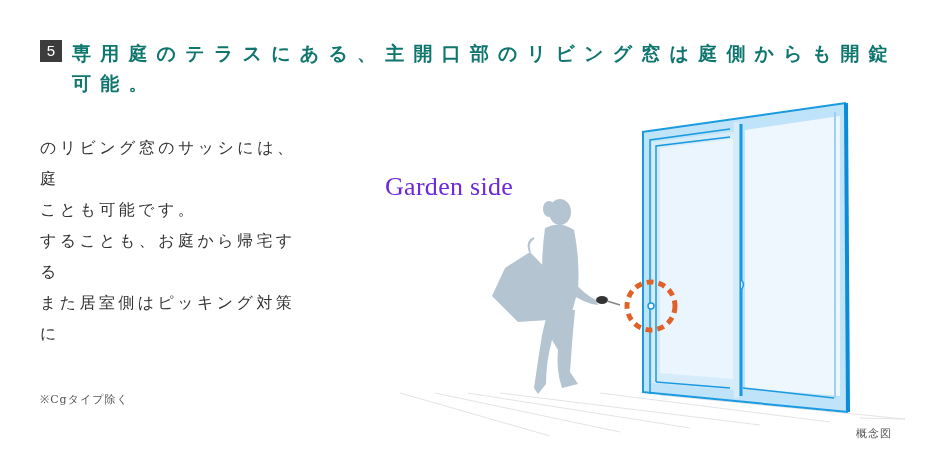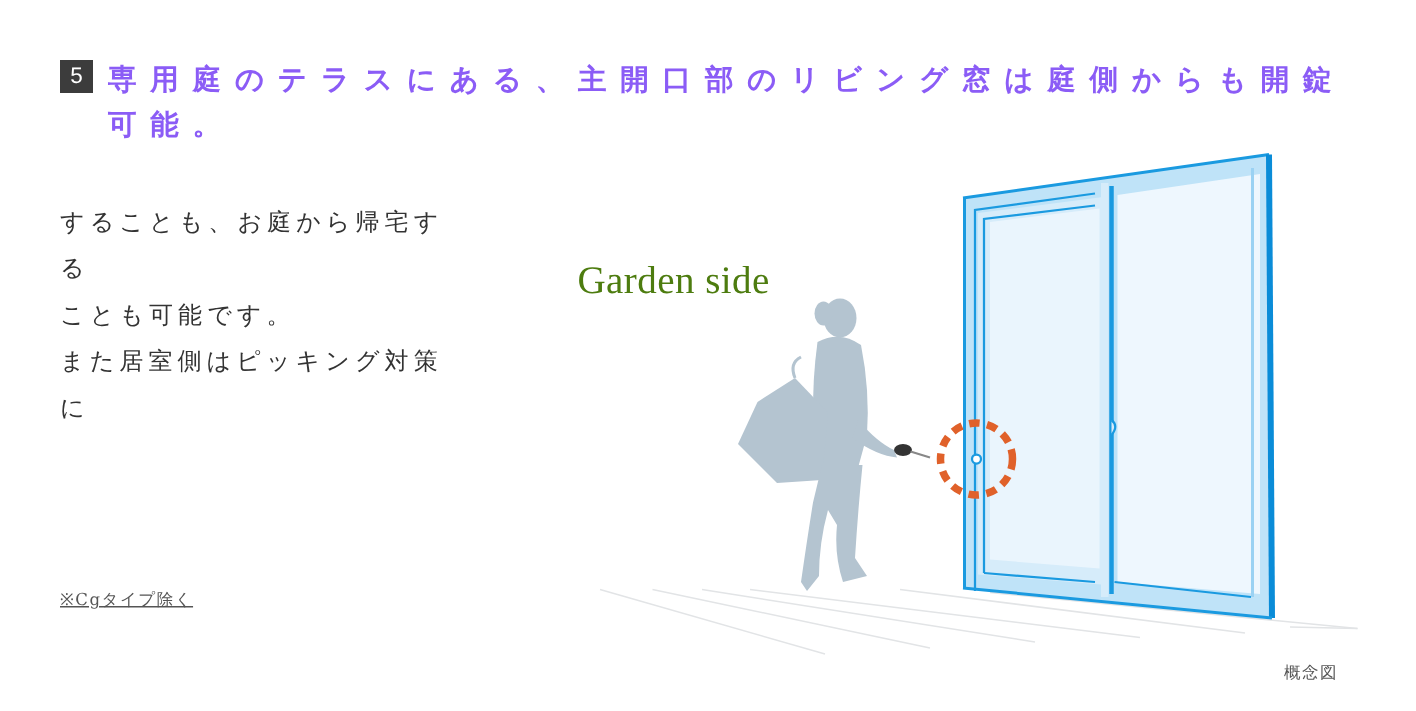--- a/index.html
+++ b/index.html
@@ -1,37 +1,38 @@
 <!DOCTYPE html>
 <html><head>
 <meta charset="utf-8">
 <style>
   html,body{margin:0;padding:0;background:#fff;}
   body{width:944px;height:474px;position:relative;overflow:hidden;font-family:"DejaVu Serif","Liberation Serif",serif;color:#333;}
   .heading{position:absolute;left:40px;top:38px;width:880px;}
   .num-badge{position:absolute;left:0;top:2px;width:22px;height:22px;background:#3c3c3c;color:#fff;font-family:"Liberation Sans",sans-serif;font-size:15px;line-height:22px;text-align:center;}
-  .heading-text{margin-left:32px;font-family:"DejaVu Sans","Liberation Sans",sans-serif;font-weight:bold;font-size:19px;letter-spacing:9.2px;line-height:30px;color:#8b5cf6;}
+  .heading-text{margin-left:32px;font-family:"DejaVu Sans","Liberation Sans",sans-serif;font-weight:bold;font-size:19px;letter-spacing:9.2px;line-height:30px;color:#0f766e;}
   .body-text{position:absolute;left:40px;top:132px;width:270px;font-size:16px;letter-spacing:3.4px;line-height:31px;color:#333;}
   .body-text p{margin:0;}
-  .note{position:absolute;left:40px;top:391px;font-size:11px;color:#555;letter-spacing:1px;text-decoration:underline;}
-  .garden{position:absolute;left:385px;top:172px;font-family:"Liberation Serif","DejaVu Serif",serif;font-size:26px;color:#4d7c0f;letter-spacing:0.3px;}
-  .caption{position:absolute;left:856px;top:426px;font-size:11px;color:#555;letter-spacing:1px;margin-top:15px;}
+  .note{position:absolute;left:40px;top:391px;font-size:11px;color:#555;letter-spacing:1px;}
+  .garden{position:absolute;left:385px;top:172px;font-family:"Liberation Serif","DejaVu Serif",serif;font-size:26px;color:#6d28d9;letter-spacing:0.3px;}
+  .caption{position:absolute;left:856px;top:426px;font-size:11px;color:#555;letter-spacing:1px;}
   svg.illus{position:absolute;left:0;top:0;}
 </style>
 </head>
 <body>
 
 <div class="heading">
   <div class="num-badge">5</div>
   <div class="heading-text">専用庭のテラスにある、主開口部のリビング窓は庭側からも開錠可能。</div>
 </div>
 
 <div class="body-text">
+  <p>のリビング窓のサッシには、庭</p>
+  <p>ことも可能です。</p>
   <p>することも、お庭から帰宅する</p>
-  <p>ことも可能です。</p>
   <p>また居室側はピッキング対策に</p>
 
 </div>
 <div class="note">※Cgタイプ除く</div>
 
 <svg class="illus" width="944" height="474" viewBox="0 0 944 474">
 
   <g stroke="#e2e4e6" stroke-width="1" fill="none">
     <line x1="400" y1="393" x2="550" y2="436"></line>
     <line x1="435" y1="393" x2="620" y2="432"></line>

